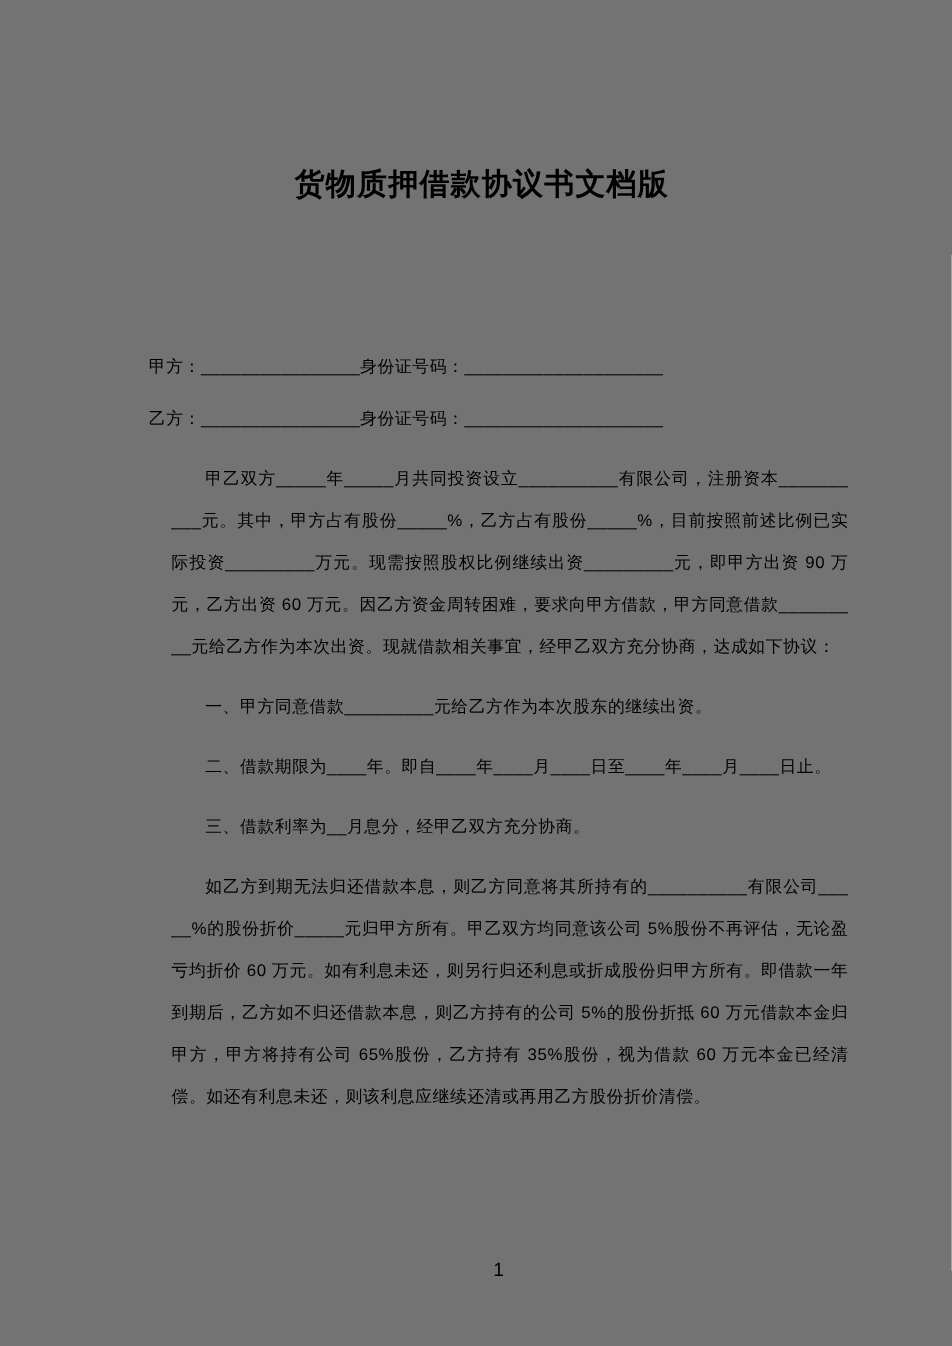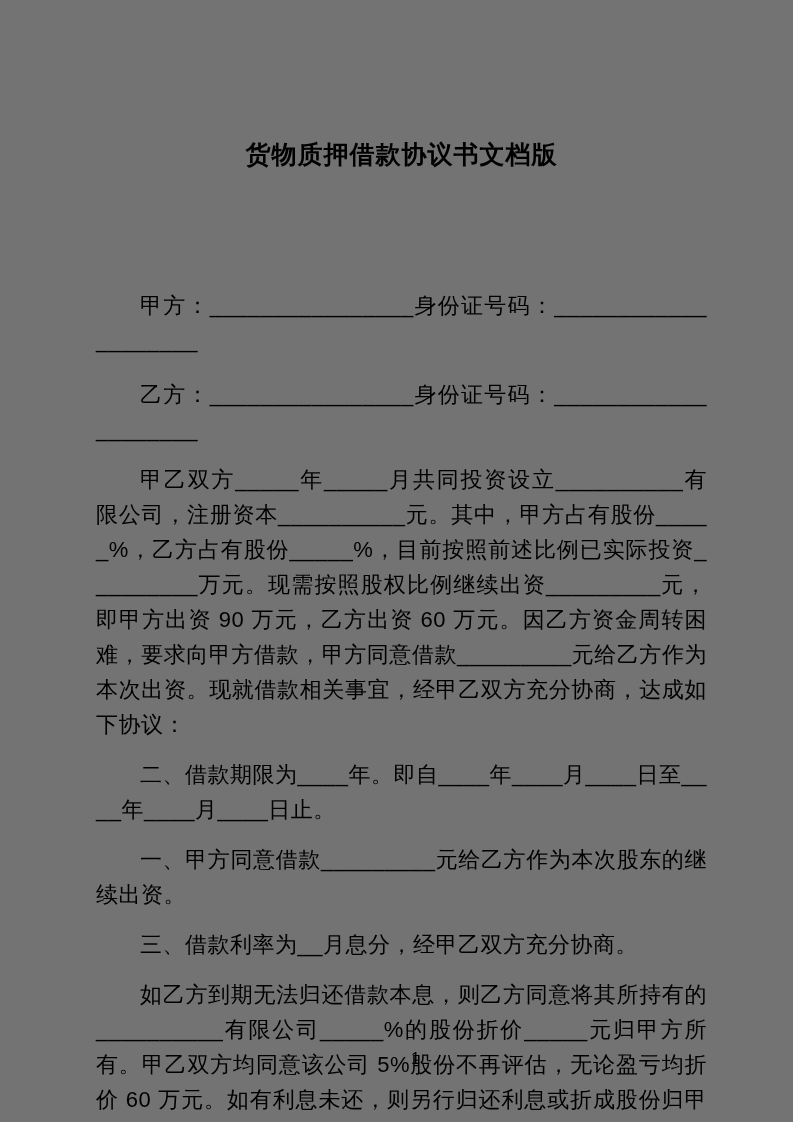--- a/index.html
+++ b/index.html
@@ -28,35 +28,36 @@
     padding-top: 138px;
     font-size: 25px;
     line-height: 32px;
     font-weight: bold;
     text-align: center;
     letter-spacing: 1px;
     white-space: nowrap;
   }
   .para {
     margin: 0;
-    font-size: 22px;
+    font-size: 14px;
     line-height: 35px;
     text-align: justify;
     text-indent: 2em;
     word-break: break-all;
     letter-spacing: 0.5px;
   }
   .party-line {
     margin-top: 118px;
   }
   .party-line + .party-line {
-    margin-top: 19px;
+    margin-top: 8px;
   }
   .body-para {
     margin-top: 15px;
+    margin-left: 47px;
   }
   .page-number {
     position: absolute;
     left: 0;
     right: 0;
     top: 1048px;
     text-align: center;
     font-size: 16px;
     line-height: 22px;
     color: #000000;
@@ -69,23 +70,23 @@
   <div class="content">
 
     <h1 class="doc-title">货物质押借款协议书文档版</h1>
 
     <p class="para party-line">甲方：________________身份证号码：____________________</p>
 
     <p class="para party-line">乙方：________________身份证号码：____________________</p>
 
     <p class="para body-para">甲乙双方_____年_____月共同投资设立__________有限公司，注册资本__________元。其中，甲方占有股份_____%，乙方占有股份_____%，目前按照前述比例已实际投资_________万元。现需按照股权比例继续出资_________元，即甲方出资 90 万元，乙方出资 60 万元。因乙方资金周转困难，要求向甲方借款，甲方同意借款_________元给乙方作为本次出资。现就借款相关事宜，经甲乙双方充分协商，达成如下协议：</p>
 
+    <p class="para body-para">一、甲方同意借款_________元给乙方作为本次股东的继续出资。</p>
+
     <p class="para body-para">二、借款期限为____年。即自____年____月____日至____年____月____日止。</p>
-
-    <p class="para body-para">一、甲方同意借款_________元给乙方作为本次股东的继续出资。</p>
 
     <p class="para body-para">三、借款利率为__月息分，经甲乙双方充分协商。</p>
 
 
     <p class="para body-para">如乙方到期无法归还借款本息，则乙方同意将其所持有的__________有限公司_____%的股份折价_____元归甲方所有。甲乙双方均同意该公司 5%股份不再评估，无论盈亏均折价 60 万元。如有利息未还，则另行归还利息或折成股份归甲方所有。即借款一年到期后，乙方如不归还借款本息，则乙方持有的公司 5%的股份折抵 60 万元借款本金归甲方，甲方将持有公司 65%股份，乙方持有 35%股份，视为借款 60 万元本金已经清偿。如还有利息未还，则该利息应继续还清或再用乙方股份折价清偿。</p>
 
   </div>
 
   <div class="page-number">1</div>
 </div>

